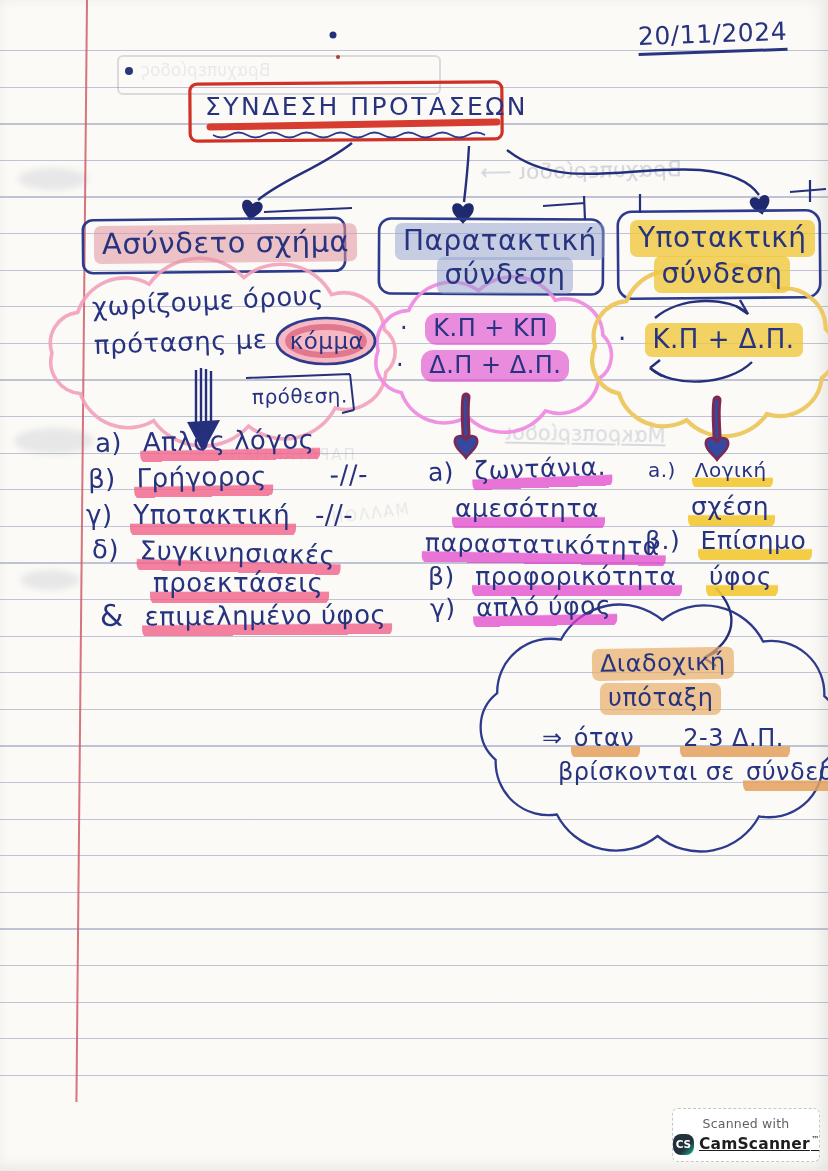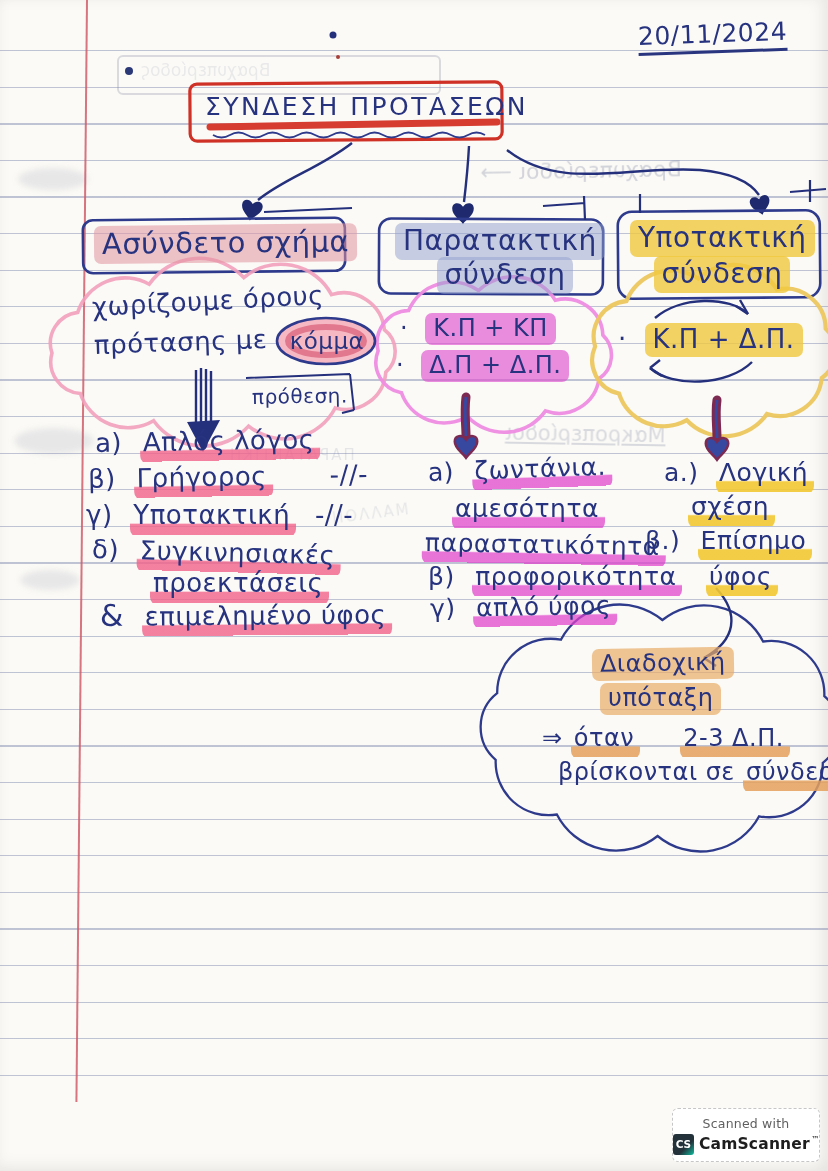--- a/index.html
+++ b/index.html
@@ -10,38 +10,38 @@
         background:repeating-linear-gradient(to bottom, rgba(125,135,175,.48) 0 1.3px, transparent 1.3px 36.6px);}
   .margin-line{position:absolute;left:86px;top:0;width:2px;height:1102px;background:rgba(208,92,104,.85);
         transform:rotate(.55deg);transform-origin:top;z-index:0;}
   svg.draw{position:absolute;left:0;top:0;z-index:2;pointer-events:none;}
   .hw{position:absolute;color:#27337f;white-space:nowrap;z-index:3;transform-origin:left center;letter-spacing:.5px;}
   .mk{margin-right:9px;}
   .hl{padding:1px 8px 3px;border-radius:7px;}
   .hl-pink{background:rgba(225,148,160,.55);}
   .hl-blue{background:rgba(145,160,205,.5);}
   .hl-yellow{background:rgba(240,200,62,.8);}
-  .hl-magenta{background:rgba(223,73,205,.62);}
+  .hl-magenta{background:rgba(223,73,205,.62);border-radius:12px;}
   .hl-tan{background:rgba(232,172,104,.7);}
   .ul{padding:2px 6px 7px 3px;border-radius:8px;}
   .ul-pink{background:linear-gradient(180deg, transparent 64%, rgba(242,98,138,.8) 68% 94%, transparent 94%);}
   .ul-magenta{background:linear-gradient(180deg, transparent 64%, rgba(224,64,204,.72) 68% 94%, transparent 94%);}
   .ul-yellow{background:linear-gradient(180deg, transparent 64%, rgba(242,200,50,.9) 68% 95%, transparent 95%);}
   .ul-tan{background:linear-gradient(180deg, transparent 64%, rgba(228,160,92,.85) 68% 95%, transparent 95%);}
   .bleed{position:absolute;z-index:1;color:#6b7496;transform-origin:center;filter:blur(.6px);white-space:nowrap;}
   .smudge{position:absolute;z-index:1;border-radius:50%;filter:blur(3px);background:rgba(110,120,150,.14);}
   .date{border-bottom:3px solid #2a3580;padding-bottom:2px;}
   .badge{position:absolute;left:672px;top:1108px;width:146px;height:52px;background:#fff;
         border:1.5px dashed #c6c6c6;border-radius:6px;z-index:5;display:flex;flex-direction:column;
         align-items:center;justify-content:center;gap:3px;}
   .badge .sw{font-size:12.5px;color:#5f5f5f;letter-spacing:.2px;}
   .badge .row{display:flex;align-items:center;gap:5px;}
-  .cs-logo{width:21px;height:21px;border-radius:3px;background:linear-gradient(135deg,#22313a 62%,#0fbfa0 100%);
+  .cs-logo{width:21px;height:21px;border-radius:8px;background:linear-gradient(135deg,#22313a 62%,#0fbfa0 100%);
         color:#fff;font-size:10.5px;font-weight:bold;display:flex;align-items:center;justify-content:center;}
-  .badge .brand{font-size:15.5px;font-weight:bold;color:#1e1e1e;letter-spacing:.2px;}
+  .badge .brand{font-size:15.5px;font-weight:bold;color:#1e1e1e;letter-spacing:.2px;text-decoration:underline;}
   .badge .tm{font-size:8px;color:#444;vertical-align:top;margin-left:1px;}
 </style>
 </head>
 <body>
 
 <div class="page">
   <div class="rules"></div>
   <div class="margin-line"></div>
 
   <div class="bleed" style="left:480px;top:158px;font-size:22px;opacity:.28;transform:scaleX(-1) rotate(1deg);">Βραχυπερίοδοι ⟶</div>
@@ -187,21 +187,21 @@
   </div>
   <div class="hw" style="left:428px;top:562px;font-size:25px;">
     <span class="mk">β)</span>
     <span class="ul ul-magenta">προφορικότητα</span>
   </div>
   <div class="hw" style="left:430px;top:594px;font-size:25px;transform:rotate(-1deg);">
     <span class="mk">γ)</span>
     <span class="ul ul-magenta">απλό ύφος</span>
   </div>
 
-  <div class="hw" style="left:664px;top:458px;font-size:25px;">
+  <div class="hw" style="left:648px;top:458px;font-size:20px;">
     <span class="mk">a.)</span>
     <span class="ul ul-yellow">Λογική</span>
   </div>
   <div class="hw" style="left:688px;top:492px;font-size:25px;">
     <span class="ul ul-yellow">σχέση</span>
   </div>
   <div class="hw" style="left:645px;top:526px;font-size:25px;">
     <span class="mk">β.)</span>
     <span class="ul ul-yellow">Επίσημο</span>
   </div>

